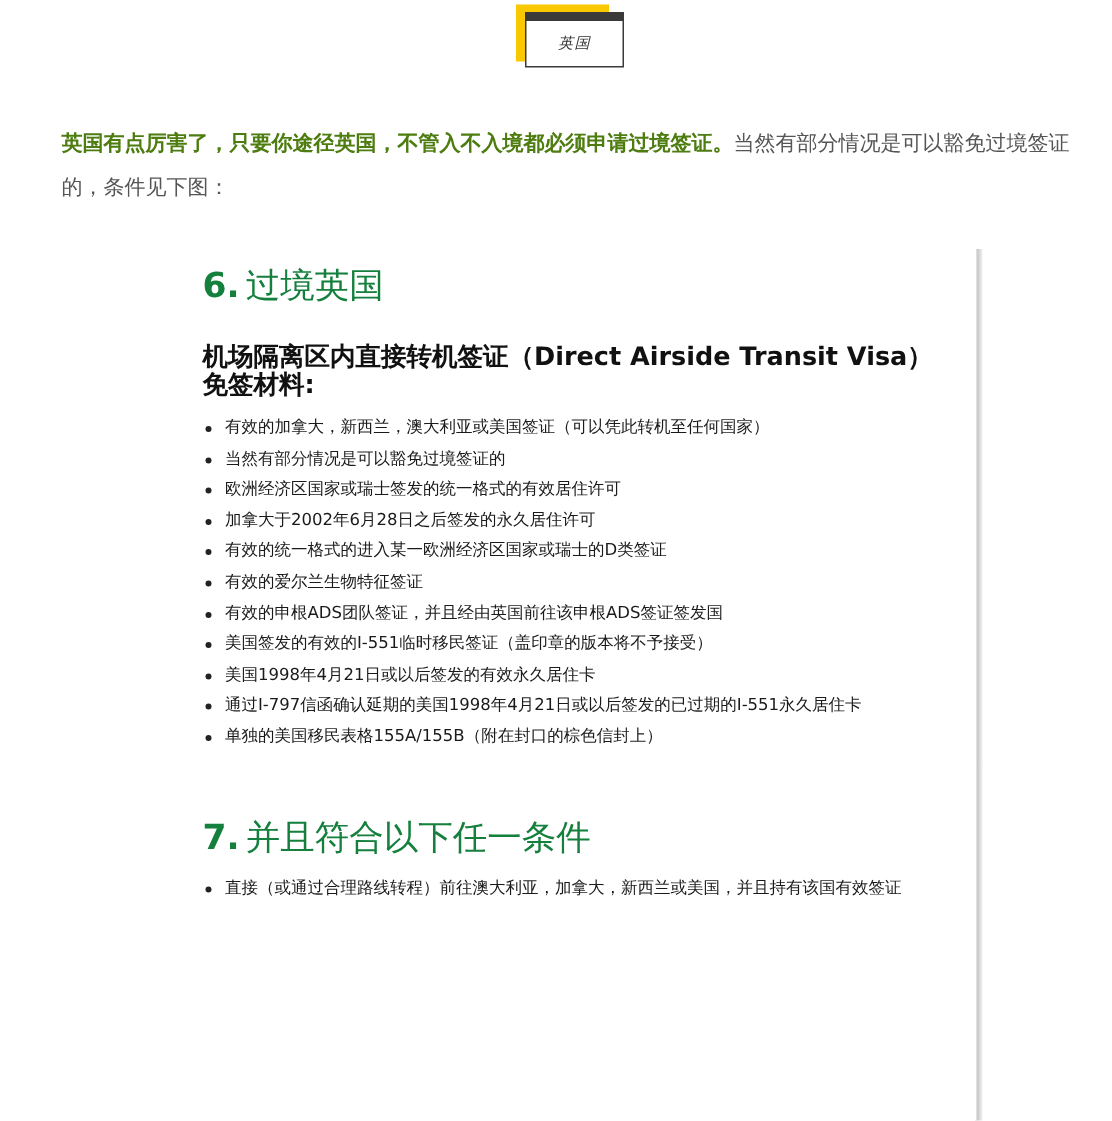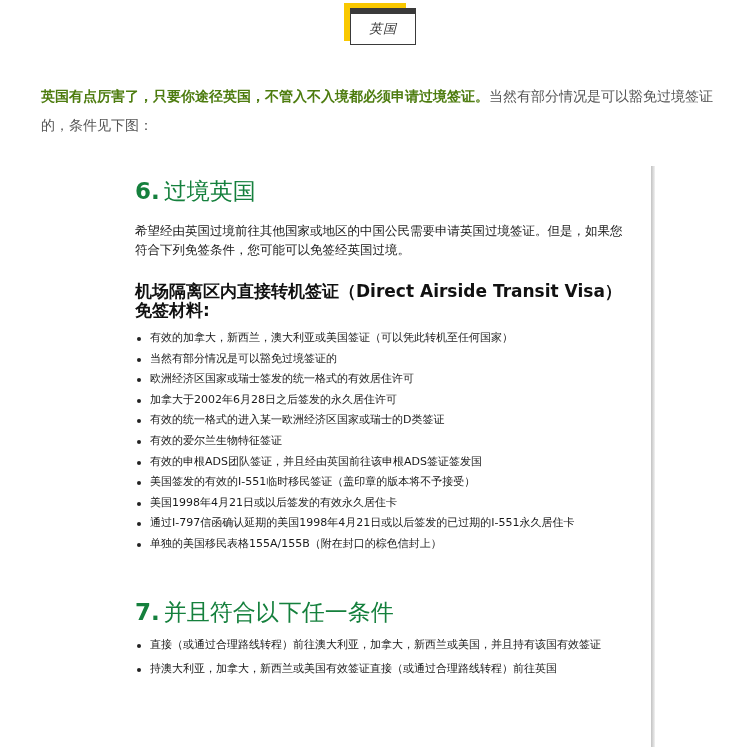--- a/index.html
+++ b/index.html
@@ -40,21 +40,21 @@
       border: 1.5px solid #3a3a3a;
       border-top: 6px solid #3a3a3a;
       box-sizing: border-box;
       display: flex;
       align-items: center;
       justify-content: center;
     }
     .badge-label {
       font-family: "DejaVu Serif", "Liberation Serif", serif;
       font-style: italic;
-      font-size: 13px;
+      font-size: 10px;
       color: #333333;
       letter-spacing: 1px;
     }
 
     
     .intro {
       position: absolute;
       left: 41px;
       top: 82px;
       width: 690px;
@@ -168,21 +168,20 @@
 </p>
 
 <div class="card-shadow"></div>
 <div class="card">
   <div class="card-inner">
 
     <div>
       <h2 class="h-title">
         <span class="num">6.</span><span>过境英国</span>
       </h2>
-      <p class="lead">希望经由英国过境前往其他国家或地区的中国公民需要申请英国过境签证。但是，如果您符合下列免签条件，您可能可以免签经英国过境。</p>
       <p class="sub-heading">机场隔离区内直接转机签证（Direct Airside Transit Visa）免签材料:</p>
       <ul class="bullets">
         <li>有效的加拿大，新西兰，澳大利亚或美国签证（可以凭此转机至任何国家）</li>
         <li>当然有部分情况是可以豁免过境签证的</li>
         <li>欧洲经济区国家或瑞士签发的统一格式的有效居住许可</li>
         <li>加拿大于2002年6月28日之后签发的永久居住许可</li>
         <li>有效的统一格式的进入某一欧洲经济区国家或瑞士的D类签证</li>
         <li>有效的爱尔兰生物特征签证</li>
         <li>有效的申根ADS团队签证，并且经由英国前往该申根ADS签证签发国</li>
         <li>美国签发的有效的I-551临时移民签证（盖印章的版本将不予接受）</li>
@@ -191,18 +190,17 @@
         <li>单独的美国移民表格155A/155B（附在封口的棕色信封上）</li>
       </ul>
     </div>
 
     <div class="section-7">
       <h2 class="h-title">
         <span class="num">7.</span><span>并且符合以下任一条件</span>
       </h2>
       <ul class="bullets">
         <li>直接（或通过合理路线转程）前往澳大利亚，加拿大，新西兰或美国，并且持有该国有效签证</li>
-        <li>持澳大利亚，加拿大，新西兰或美国有效签证直接（或通过合理路线转程）前往英国</li>
       </ul>
     </div>
 
   </div>
 </div>
 
 </body></html>

